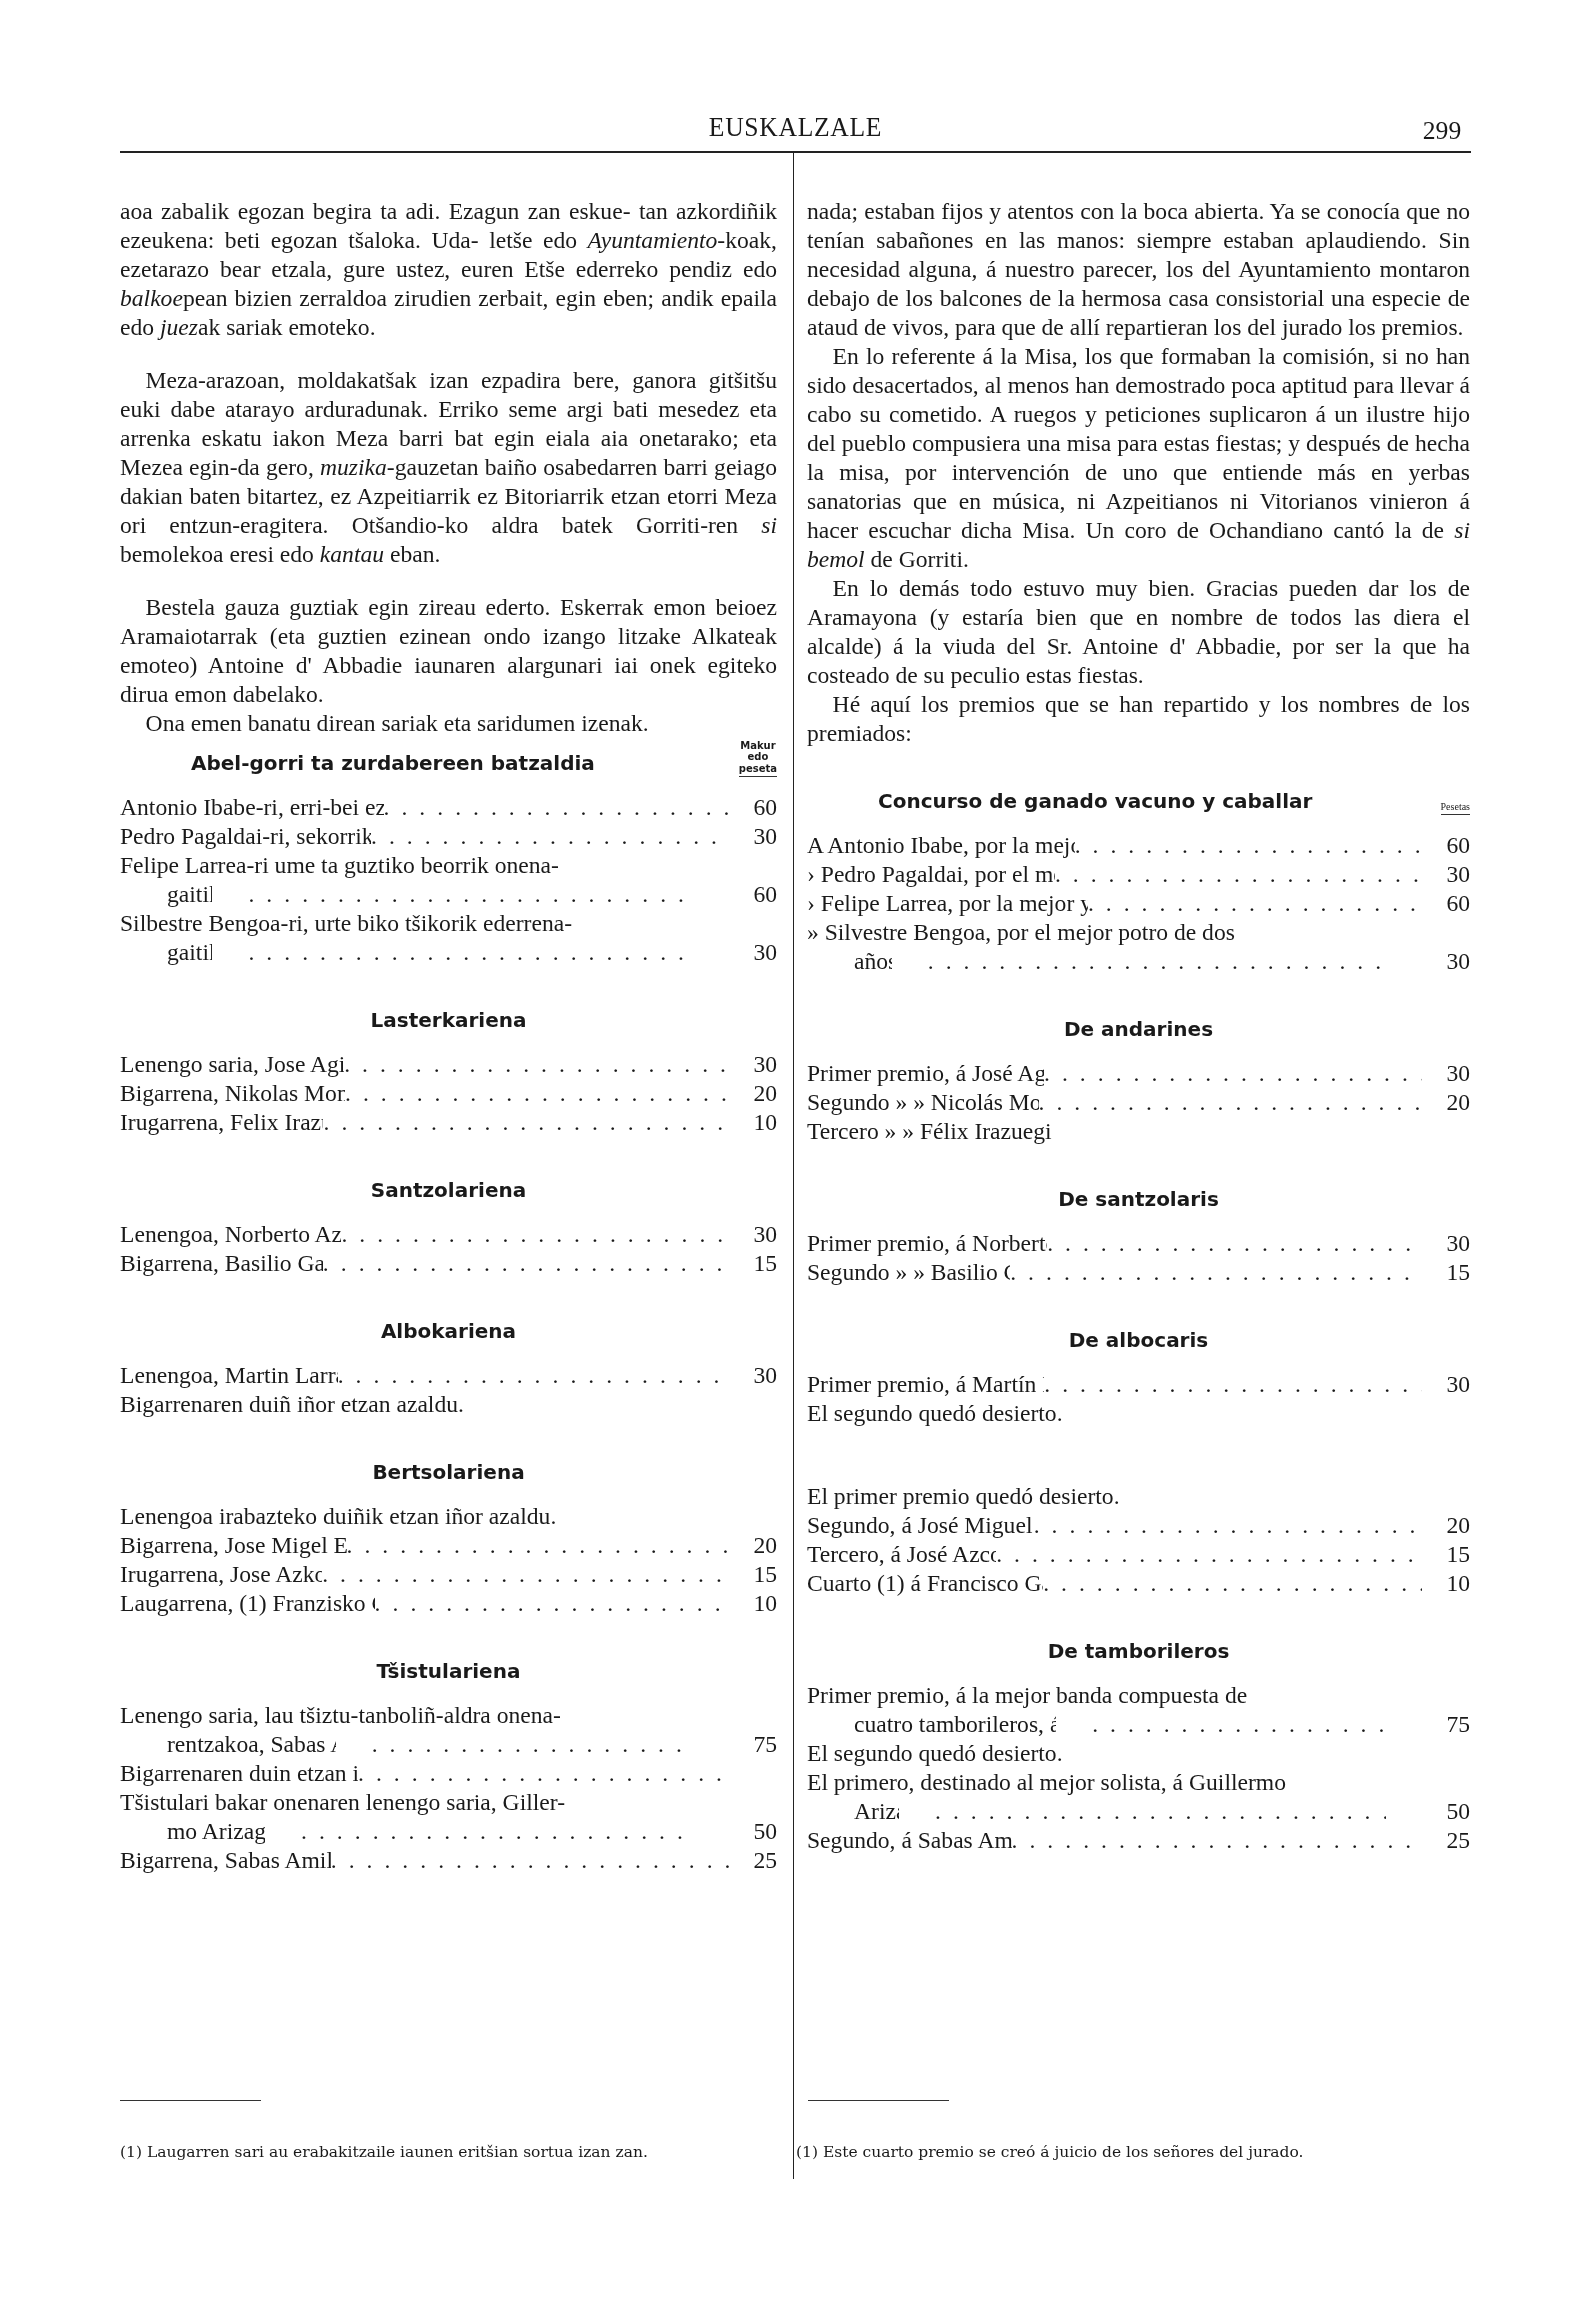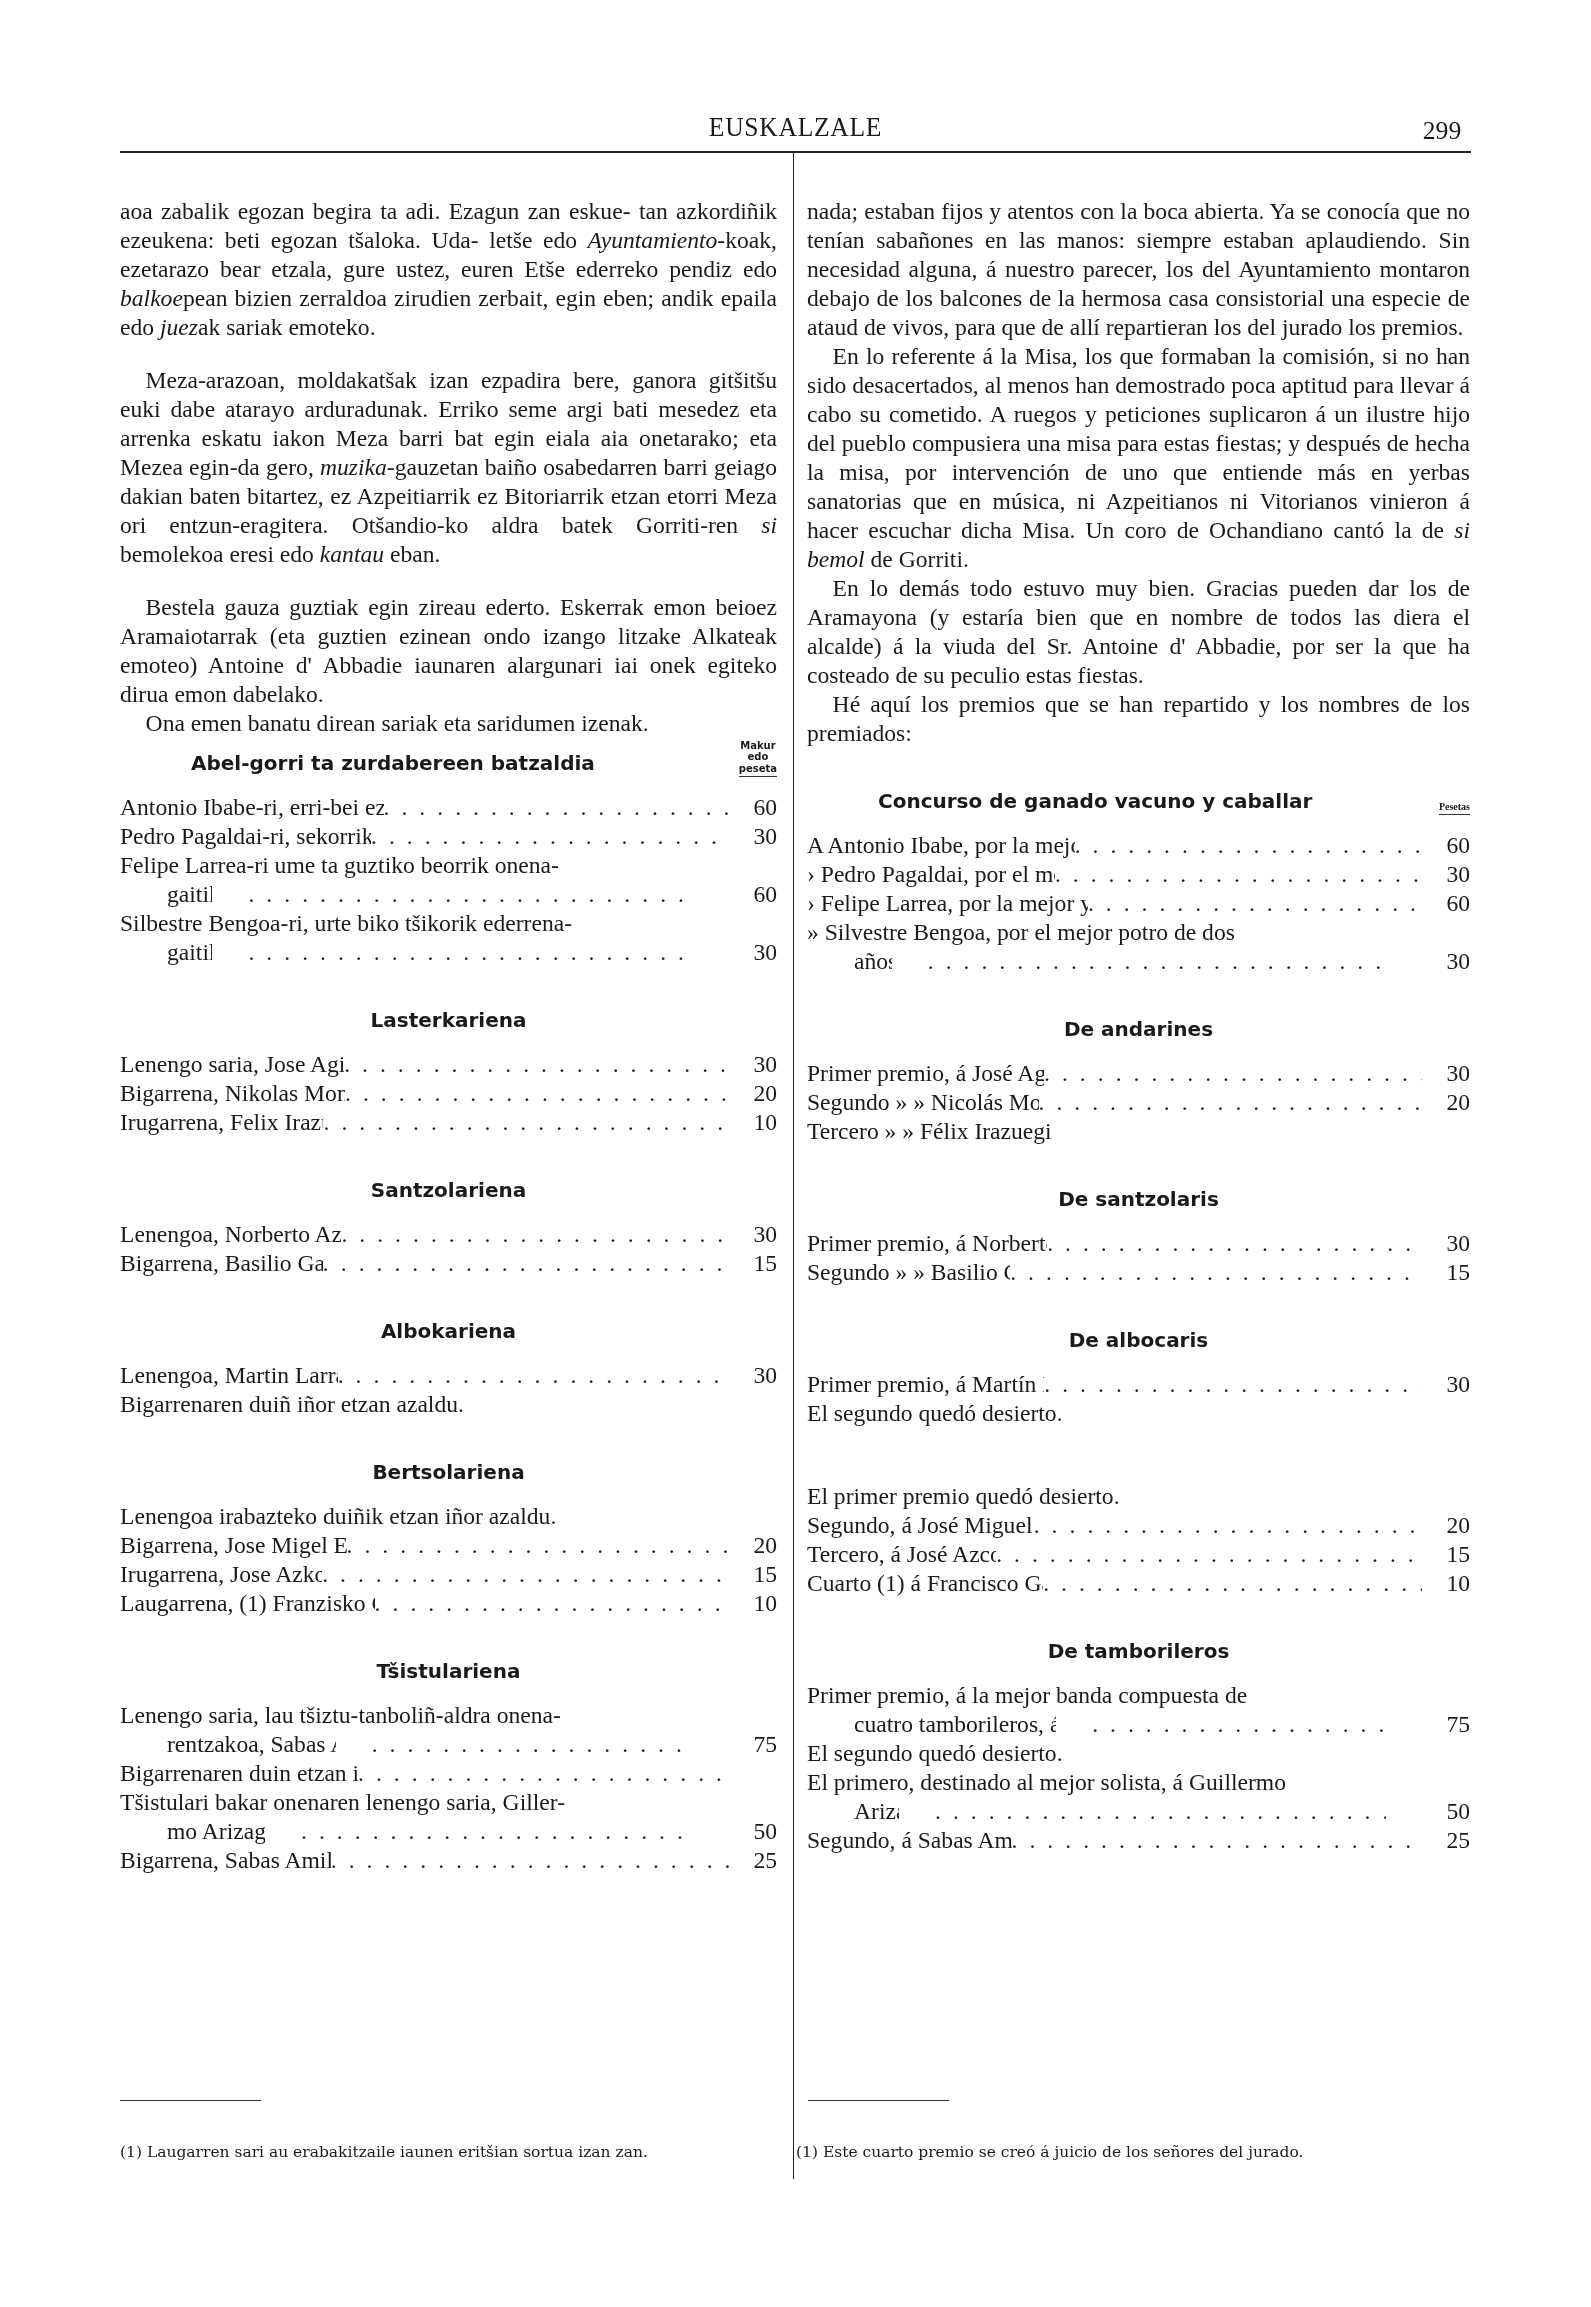--- a/index.html
+++ b/index.html
@@ -37,21 +37,21 @@
   .gap-l { height: 39px; }
   i { font-style: italic; }
 
   .section-head {
     position: relative; text-align: center; font-family: "DejaVu Sans", sans-serif;
     font-weight: bold; font-size: 20px; line-height: 29px; margin: 0;
   }
   .section-head.with-unit { text-align: left; padding-left: 71px; }
   .unit-label {
     position: absolute; right: 0; bottom: 1.3px; font-size: 10px; line-height: 11.5px;
-    text-align: center; font-family: "Liberation Serif", serif; font-weight: bold;
+    text-align: center; font-family: "Liberation Serif", serif; font-weight: normal;
     border-bottom: 1.3px solid #333; padding-bottom: 1.3px;
   }
   .unit-label.bold { font-weight: bold; font-family: "DejaVu Sans", sans-serif; }
   .unit-label span { display: block; }
 
   .prize-row {
     display: flex; align-items: baseline; white-space: nowrap;
   }
   .prize-row .text { flex: 0 1 auto; white-space: nowrap; overflow: hidden; }
   .prize-row .leader {

